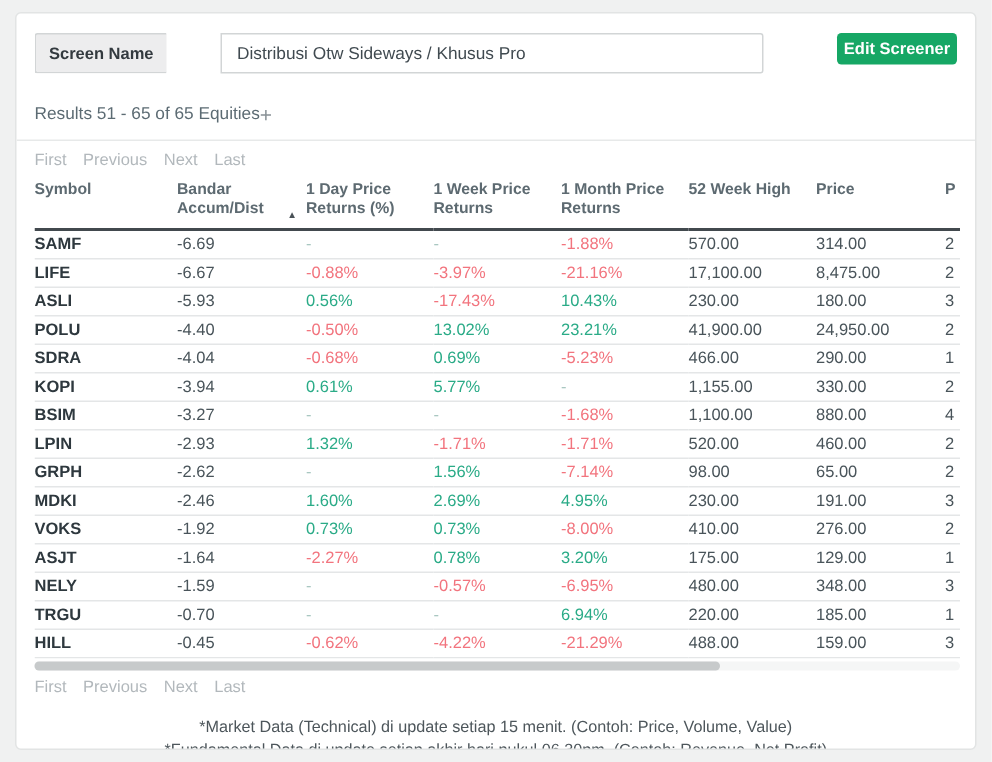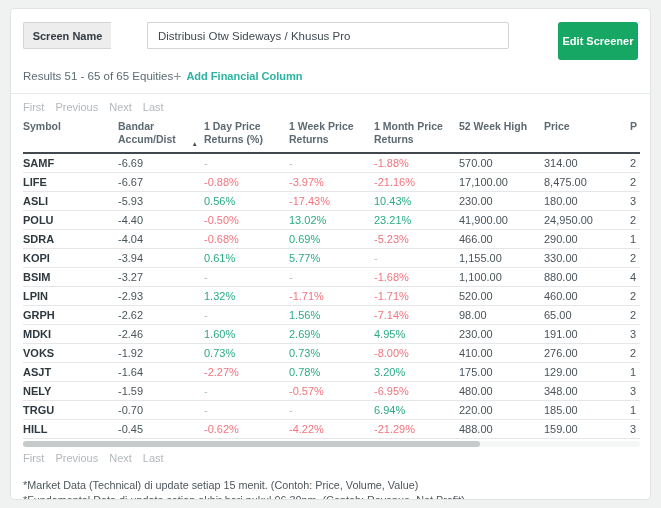--- a/index.html
+++ b/index.html
@@ -33,21 +33,21 @@
     border-radius: 2px 0 0 2px;
     display: flex; align-items: center; justify-content: center;
     font-size: 11px; font-weight: bold; color: #333a3f;
   }
   .name-input {
     flex: 1; border: 1px solid #d2d5d6; border-radius: 0 2px 2px 0;
     padding: 0 10px; font-size: 11.5px; color: #404a50;
     font-family: Liberation Sans, sans-serif; outline: none; background: #fff;
   }
   .edit-btn {
-    margin-left: 13px; width: 80px; height: 38px;
+    margin-left: 13px; width: 80px; height: 21px;
     background: var(--accent); color: #fff;
     border: none; border-radius: 3px;
     font-size: 11px; font-weight: bold; cursor: pointer;
     font-family: "Liberation Sans", sans-serif;
   }
   
   .results-row {
     display: flex; align-items: center;
     margin-top: 19px; height: 16px;
   }
@@ -83,38 +83,37 @@
   }
   td.symbol { font-weight: bold; color: #2e383e; cursor: pointer; }
   td.pos { color: var(--positive); }
   td.neg { color: var(--negative); }
   td.dash { color: var(--dash); }
   
   .scroll-track { height: 6px; margin-top: 2px; background: #f5f6f6; border-radius: 3px; width: 617px; }
   .scroll-thumb { width: 74%; height: 6px; background: #c7cacb; border-radius: 3px; cursor: pointer; }
   
   .footnotes { margin-top: 14px; }
-  .footnotes div { font-size: 10.8px; color: #4d565b; line-height: 15.5px; }
+  .footnotes div { font-size: 10.8px; color: #4d565b; line-height: 15.5px; text-align: center; }
 </style>
 </head>
 <body>
 
 <div class="card">
 
   <div class="name-row">
     <div class="addon">Screen Name</div>
     <input class="name-input" type="text" value="Distribusi Otw Sideways / Khusus Pro" style="">
     <button class="edit-btn">Edit Screener</button>
   </div>
 
   <div class="results-row">
     <div class="results-text">Results 51 - 65 of 65 Equities</div>
     <div class="add-col">
       <span class="plus">+</span>
-      <span class="lbl">Add Financial Column</span>
     </div>
   </div>
 
   <div class="divider"></div>
 
   <div class="pager top">
       <span>First</span>
       <span>Previous</span>
       <span>Next</span>
       <span>Last</span>

